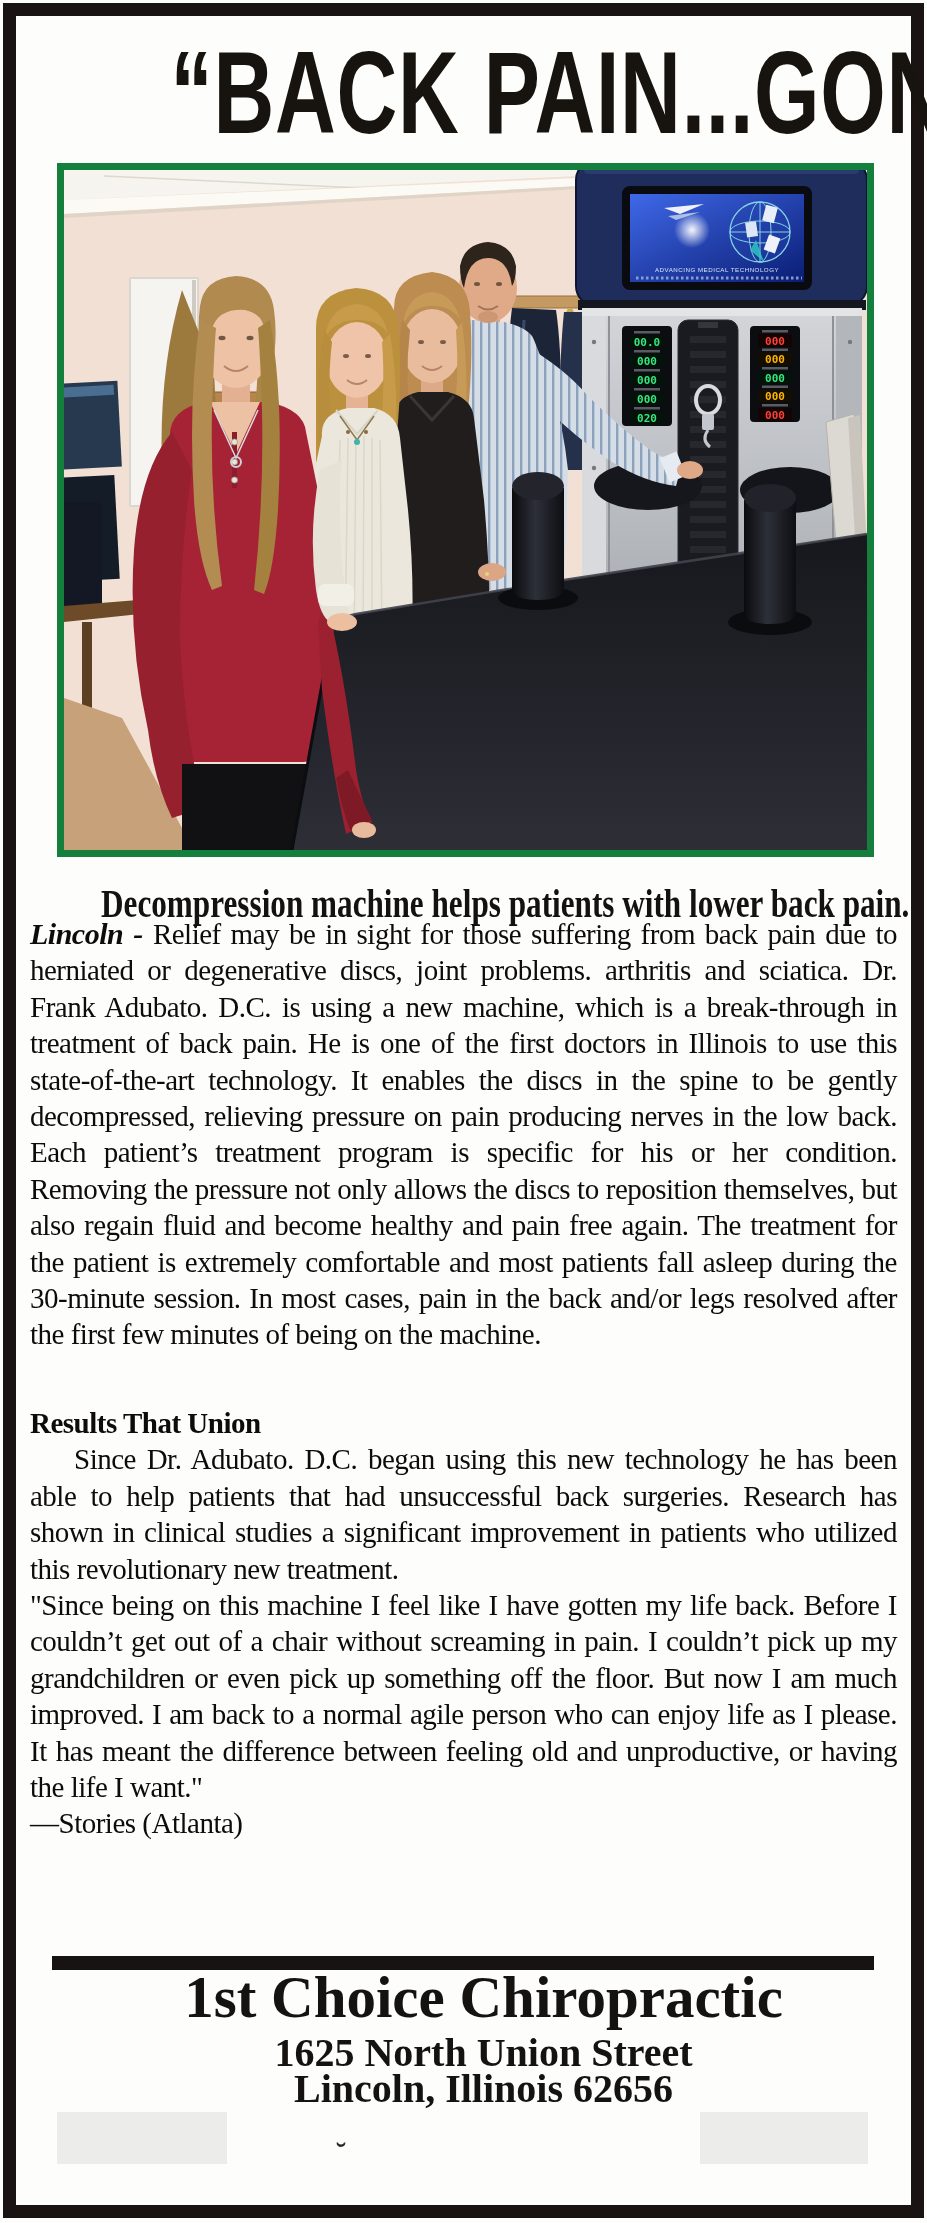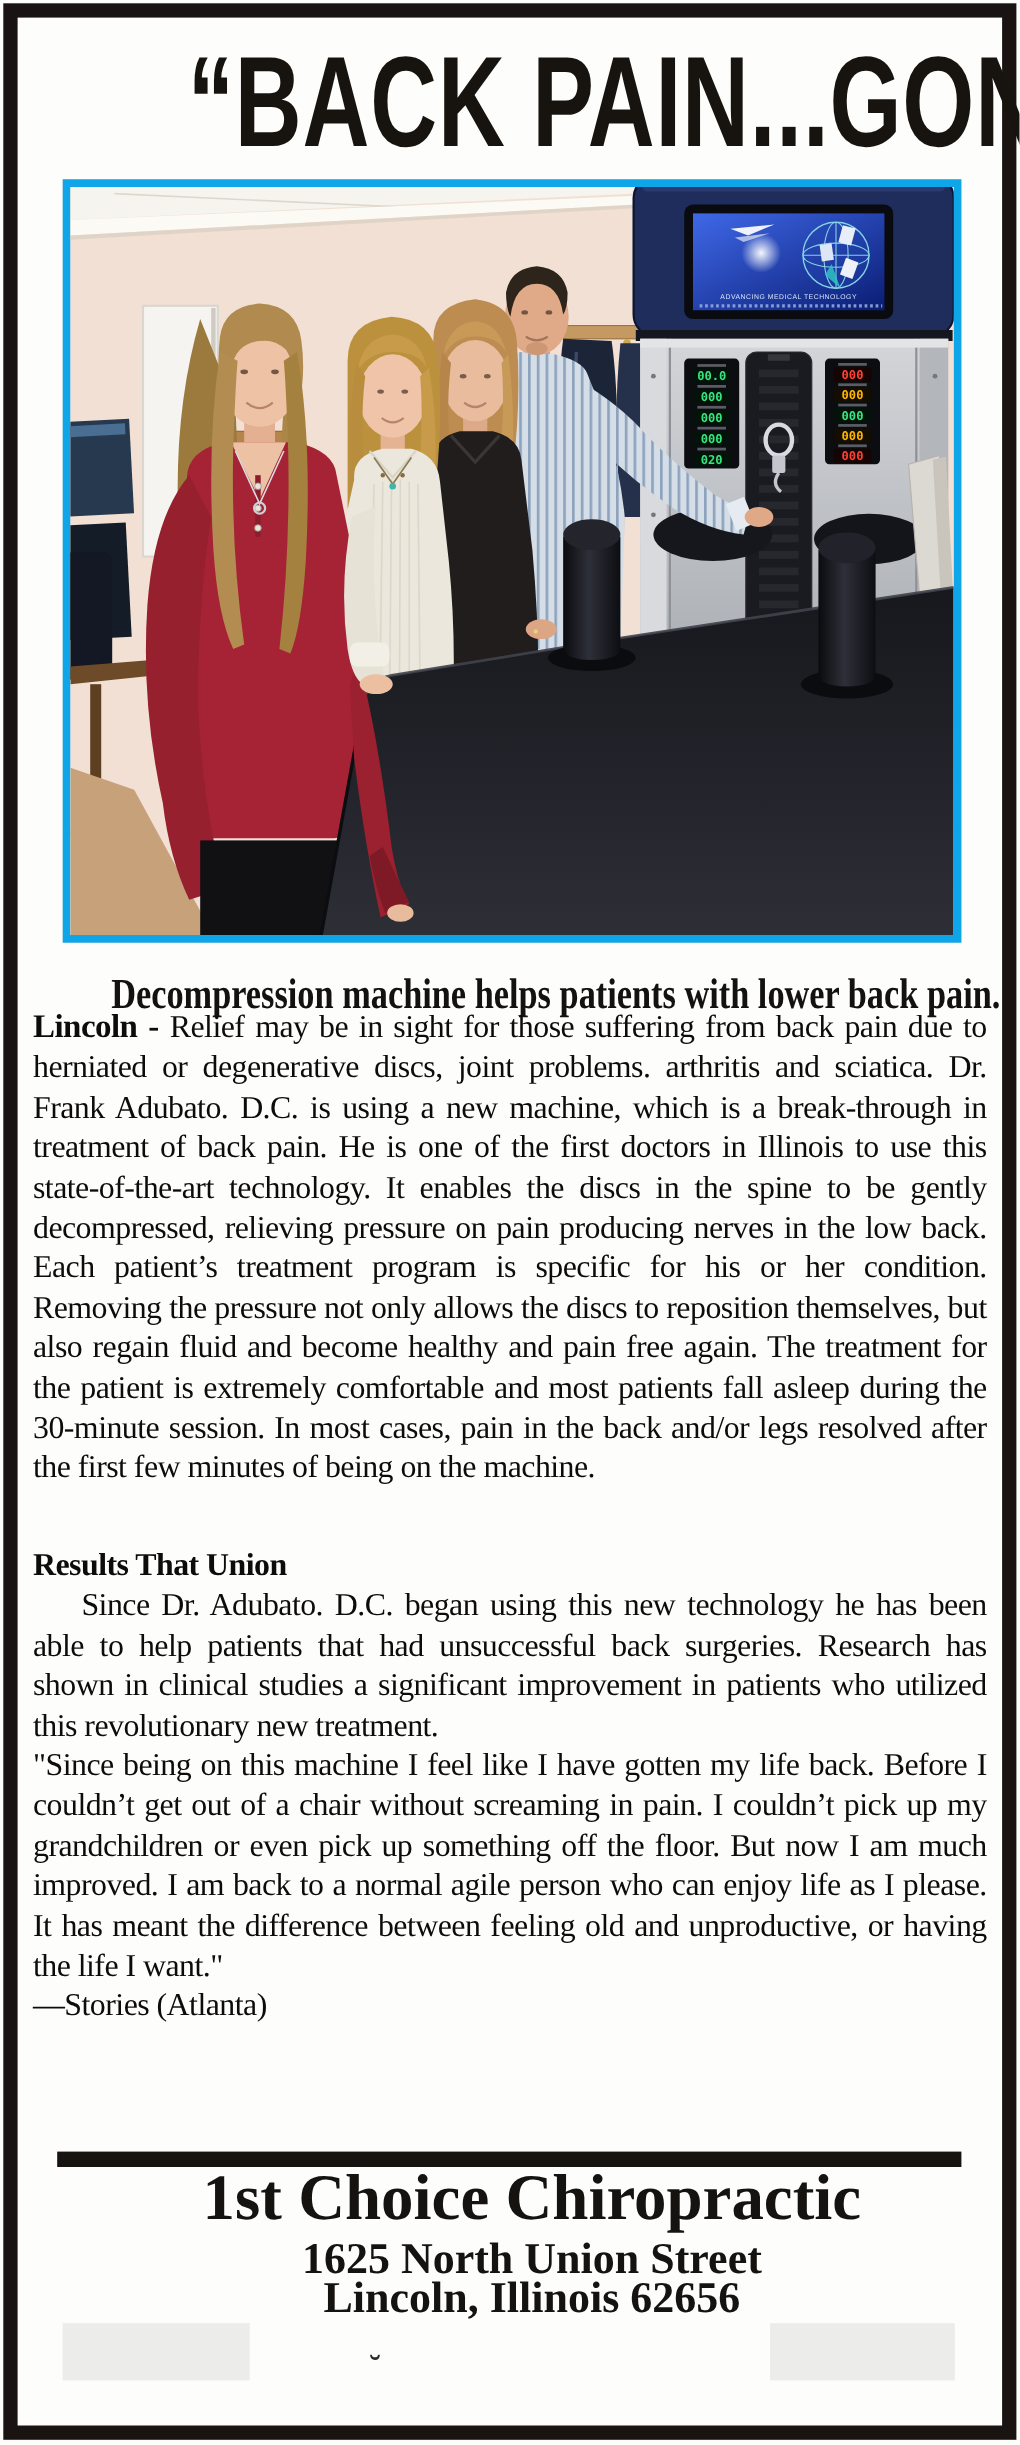--- a/index.html
+++ b/index.html
@@ -8,32 +8,32 @@
   .ad-frame{position:absolute;left:3px;top:3px;width:921px;height:2215px;
             border:13px solid #191412;box-sizing:border-box;pointer-events:none;}
   
   .headline{position:absolute;left:0;top:30px;width:927px;height:126px;text-align:center;
             white-space:nowrap;}
   .headline span{display:inline-block;font-family:"Liberation Sans",sans-serif;font-weight:700;
             font-size:117px;line-height:126px;letter-spacing:1px;color:#17130f;
             transform:scaleX(0.72);transform-origin:50% 50%;}
   
   .photo-frame{position:absolute;left:57px;top:163px;width:817px;height:694px;
-               border:7px solid #0ea5e9;box-sizing:border-box;background:#f2e0d4;}
+               border:7px solid #15803d;box-sizing:border-box;background:#f2e0d4;}
   .photo-frame svg{display:block;}
   
   .caption{position:absolute;left:0;top:876px;width:927px;height:58px;text-align:center;
            white-space:nowrap;}
   .caption span{display:inline-block;font-weight:700;font-size:39px;line-height:56px;color:#141210;
            transform:scaleX(0.8);transform-origin:50% 50%;}
   
   .article{position:absolute;left:30px;top:916px;width:867px;font-size:29px;line-height:36.4px;
            text-align:justify;letter-spacing:-0.5px;}
   .article p{margin:0;}
-  .article .lead b{font-size:30px;}
+  .article .lead b{font-size:30px;font-style:italic;}
   .article h2{margin:0;font-size:29px;line-height:36.4px;font-weight:700;text-align:left;}
   .article .h-results{margin-top:52px;}
   .article .h-stories{margin-top:30px;}
   .article .indent{text-indent:44px;}
   .article .attribution{text-align:left;}
   
   .divider{position:absolute;left:52px;top:1956px;width:822px;height:14px;background:#161310;}
   .f-line{position:absolute;left:0;width:927px;text-align:center;font-weight:700;color:#151310;padding-left:20px;}
   .f-name{top:1964px;font-size:59px;line-height:66px;}
   .f-addr1{top:2032px;font-size:40px;line-height:42px;}

